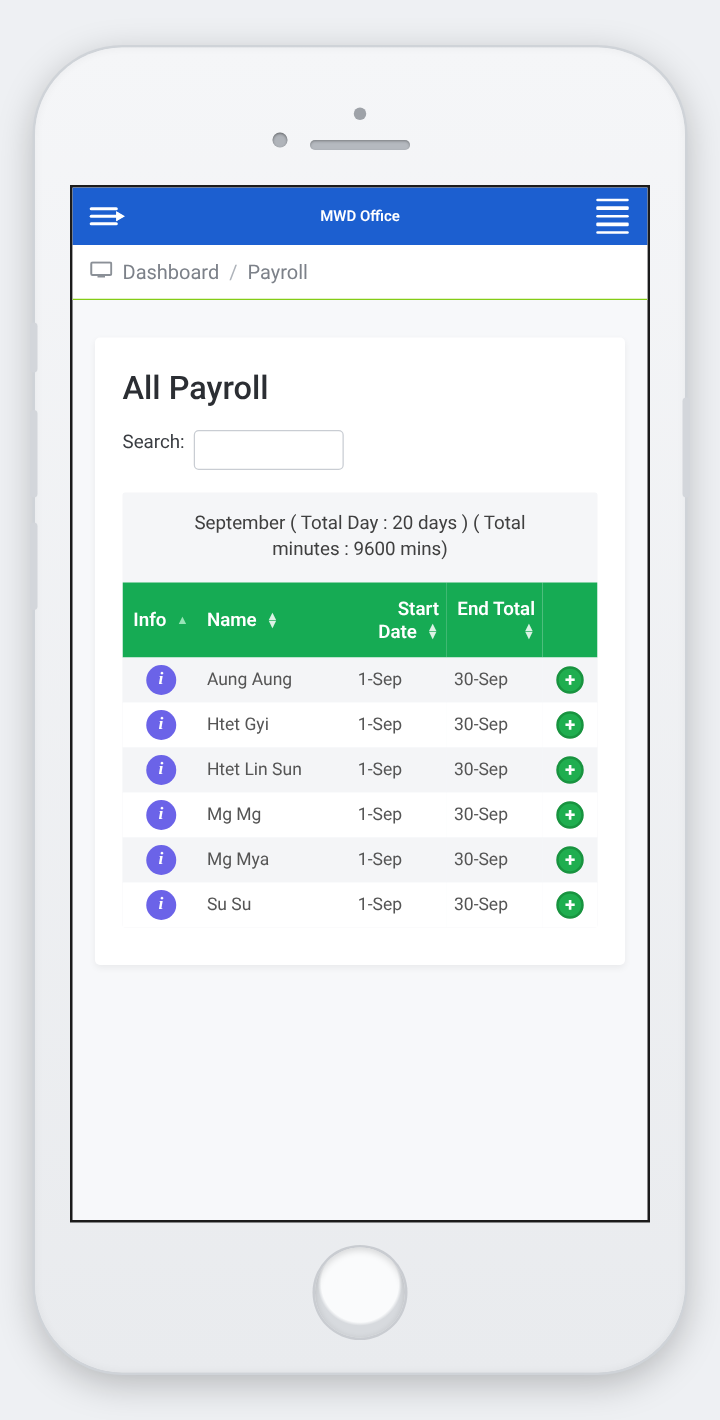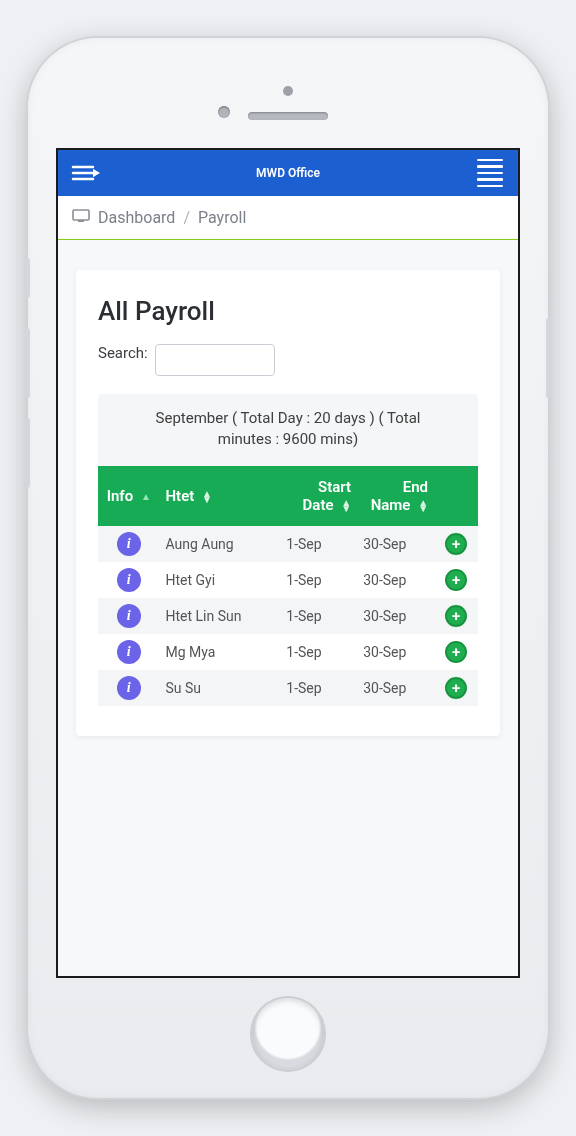--- a/index.html
+++ b/index.html
@@ -192,35 +192,35 @@
           <table>
             <thead>
               <tr>
                 <th class="col-info sorted-asc">
                   <span>Info</span>
                   <span class="sort">
                       <span class="up">▲</span>
                     </span>
                 </th>
                 <th class="col-name">
-                  <span>Htet</span>
+                  <span>Name</span>
                   <span class="sort">
                       <span>▲</span>
                       <span>▼</span>
                     </span>
                 </th>
                 <th class="col-start">
                   <span>Start Date</span>
                   <span class="sort">
                       <span>▲</span>
                       <span>▼</span>
                     </span>
                 </th>
                 <th class="col-end">
-                  <span>End Name</span>
+                  <span>End Total</span>
                   <span class="sort">
                       <span>▲</span>
                       <span>▼</span>
                     </span>
                 </th>
                 <th class="col-act"></th>
               </tr>
             </thead>
             <tbody id="tb">
                 <tr>
@@ -233,20 +233,27 @@
                 <tr>
                   <td class="col-info"><span class="info-badge"></span></td>
                   <td>Htet Gyi</td>
                   <td>1-Sep</td>
                   <td>30-Sep</td>
                   <td class="col-act"><span class="plus-badge">+</span></td>
                 </tr>
                 <tr>
                   <td class="col-info"><span class="info-badge"></span></td>
                   <td>Htet Lin Sun</td>
+                  <td>1-Sep</td>
+                  <td>30-Sep</td>
+                  <td class="col-act"><span class="plus-badge">+</span></td>
+                </tr>
+                <tr>
+                  <td class="col-info"><span class="info-badge"></span></td>
+                  <td>Mg Mg</td>
                   <td>1-Sep</td>
                   <td>30-Sep</td>
                   <td class="col-act"><span class="plus-badge">+</span></td>
                 </tr>
                 <tr>
                   <td class="col-info"><span class="info-badge"></span></td>
                   <td>Mg Mya</td>
                   <td>1-Sep</td>
                   <td>30-Sep</td>
                   <td class="col-act"><span class="plus-badge">+</span></td>

